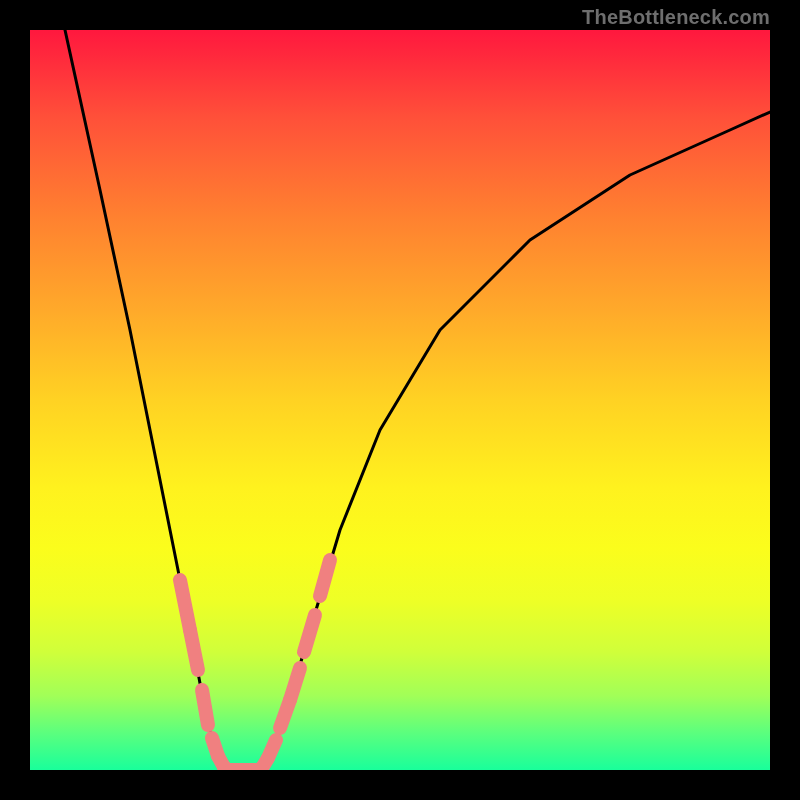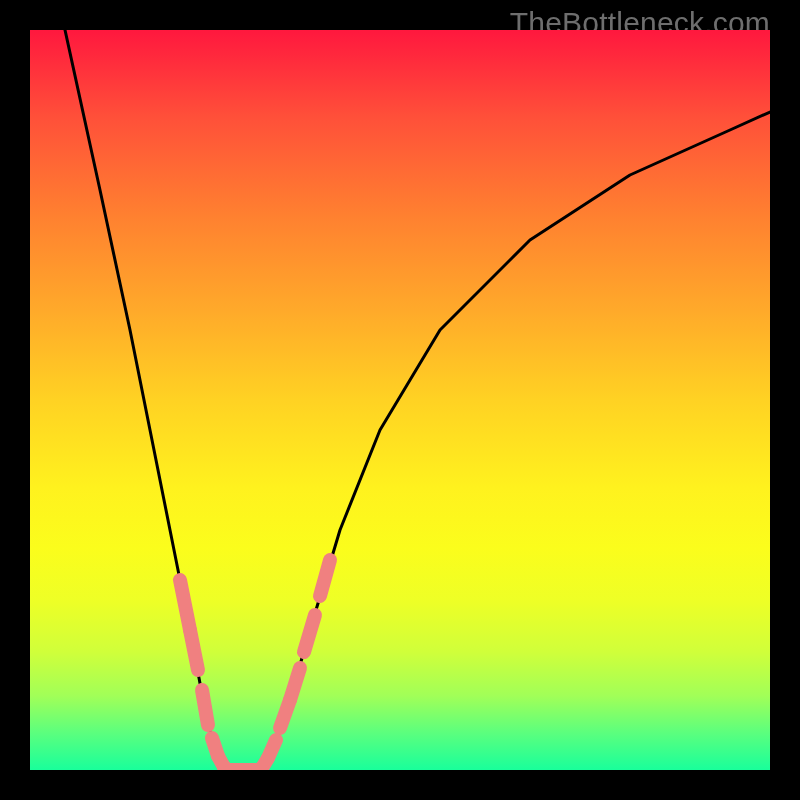--- a/index.html
+++ b/index.html
@@ -35,23 +35,23 @@
       #a1ff58 90%,
       #5bff7e 95%,
       #19ff9b 100%
     );
   }
   .watermark {
     position: absolute;
     top: 6px;
     right: 30px;
     font-family: Arial, Helvetica, sans-serif;
-    font-size: 30px;
+    font-size: 20px;
     color: #6e6e6e;
-    font-weight: 400;
+    font-weight: 700;
     letter-spacing: 0.2px;
   }
   svg.curve {
     position: absolute;
     left: 0;
     top: 0;
     width: 740px;
     height: 740px;
   }
 </style>

